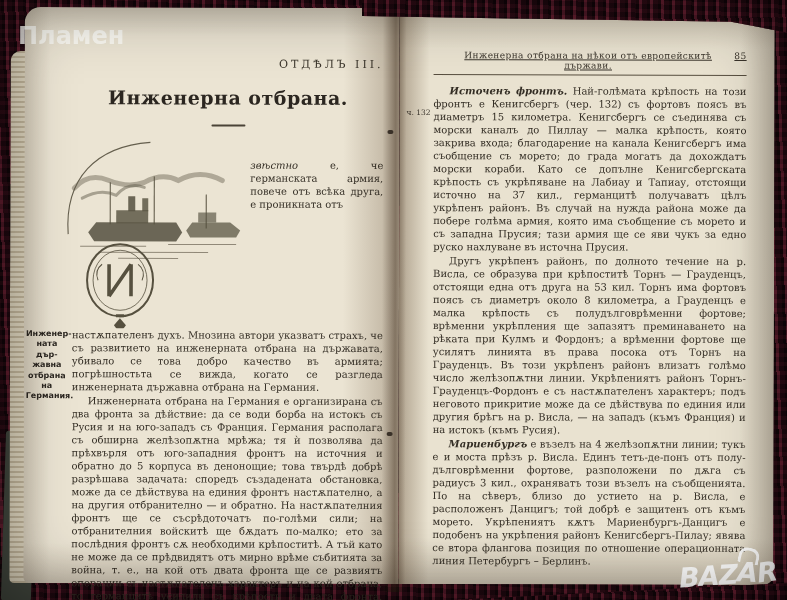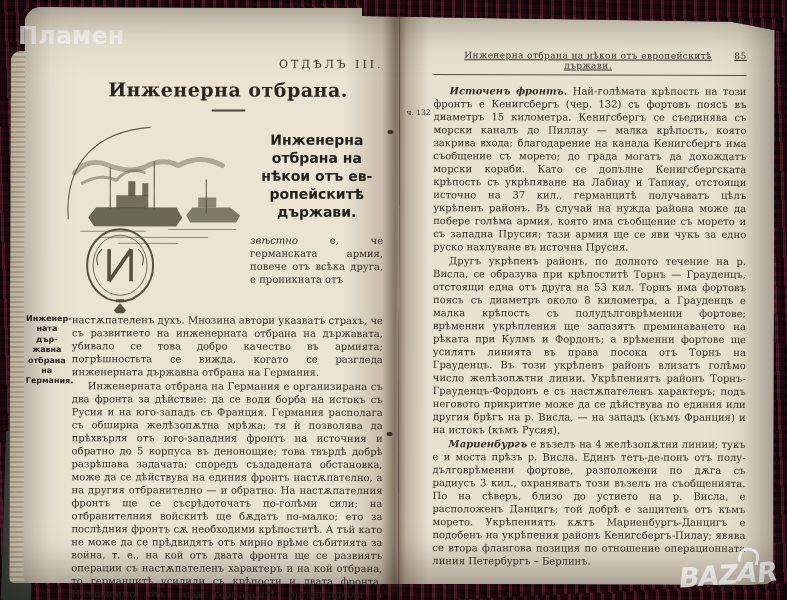--- a/index.html
+++ b/index.html
@@ -44,21 +44,21 @@
 
   .wedge{position:absolute;z-index:8;background-color:#40141f;
     background-image:
       repeating-linear-gradient(88deg, rgba(0,0,0,.55) 0 3px, rgba(125,40,60,.45) 3px 6px, rgba(25,6,12,.6) 6px 11px),
       repeating-linear-gradient(2deg, rgba(80,20,36,.45) 0 4px, rgba(8,2,6,.5) 4px 9px);}
   .wedge.top-right{top:-9px;left:46%;right:-4px;height:48px;clip-path:polygon(0 0,100% 0,100% 88%,86% 64%,40% 58%,0 52%);}
   .wedge.bottom-right{bottom:-10px;left:55%;right:-4px;height:30px;clip-path:polygon(0 100%,100% 100%,100% 10%,0 70%);}
 
   
   .section-label{text-align:right;font-size:11px;letter-spacing:3px;color:#3a342a;margin:0 0 6px;}
-  .chapter-title{text-align:center;font-weight:bold;font-size:19px;letter-spacing:.5px;color:#2b2620;margin:8px;
+  .chapter-title{text-align:center;font-weight:bold;font-size:19px;letter-spacing:.5px;color:#2b2620;margin:16px;
     font-family:"DejaVu Serif", serif;}
   .title-rule{width:34px;height:2px;background:#4a4337;margin:9px auto 8px;border-radius:1px;}
   .fig-row{display:flex;align-items:flex-start;margin-top:2px;}
   .vignette{width:192px;height:194px;flex:0 0 auto;margin-left:-14px;}
   .fig-right{flex:1;padding-top:12px;}
   .side-heading{font-family:"DejaVu Sans", sans-serif;font-weight:bold;font-size:14px;line-height:1.28;
     text-align:center;white-space:pre-line;color:#23201b;}
   .intro-narrow{font-size:10px;line-height:1.3;text-align:justify;margin-top:12px;color:#332d24;}
   .intro-narrow .ital{font-style:italic;}
   .para-wrap{position:relative;}
@@ -133,25 +133,20 @@
               <path d="M51 130 v32 M73 130 v32 M51 162 L73 130" stroke-width="3.6"></path>
               <path d="M40 146 q-4 -10 4 -16 M84 146 q4 -10 -4 -16" stroke-width="1"></path>
             </g>
             <g fill="#56503f">
               <path d="M62 184 l6 7 -6 8 -6 -8 z"></path>
               <rect x="58" y="180" width="8" height="3"></rect>
             </g>
           </svg>
 
           <div class="fig-right">
-            <div class="side-heading">Инженерна
-отбрана на
-нѣкои отъ ев-
-ропейскитѣ
-държави.</div>
             <div class="intro-narrow"><span class="ital">звѣстно</span><span> е, че германската армия, повече отъ всѣка друга, е проникната отъ</span></div>
           </div>
         </div>
 
         <div class="para-wrap">
           <div class="margin-note">Инженер-
 ната дър-
 жавна
 отбрана
 на

